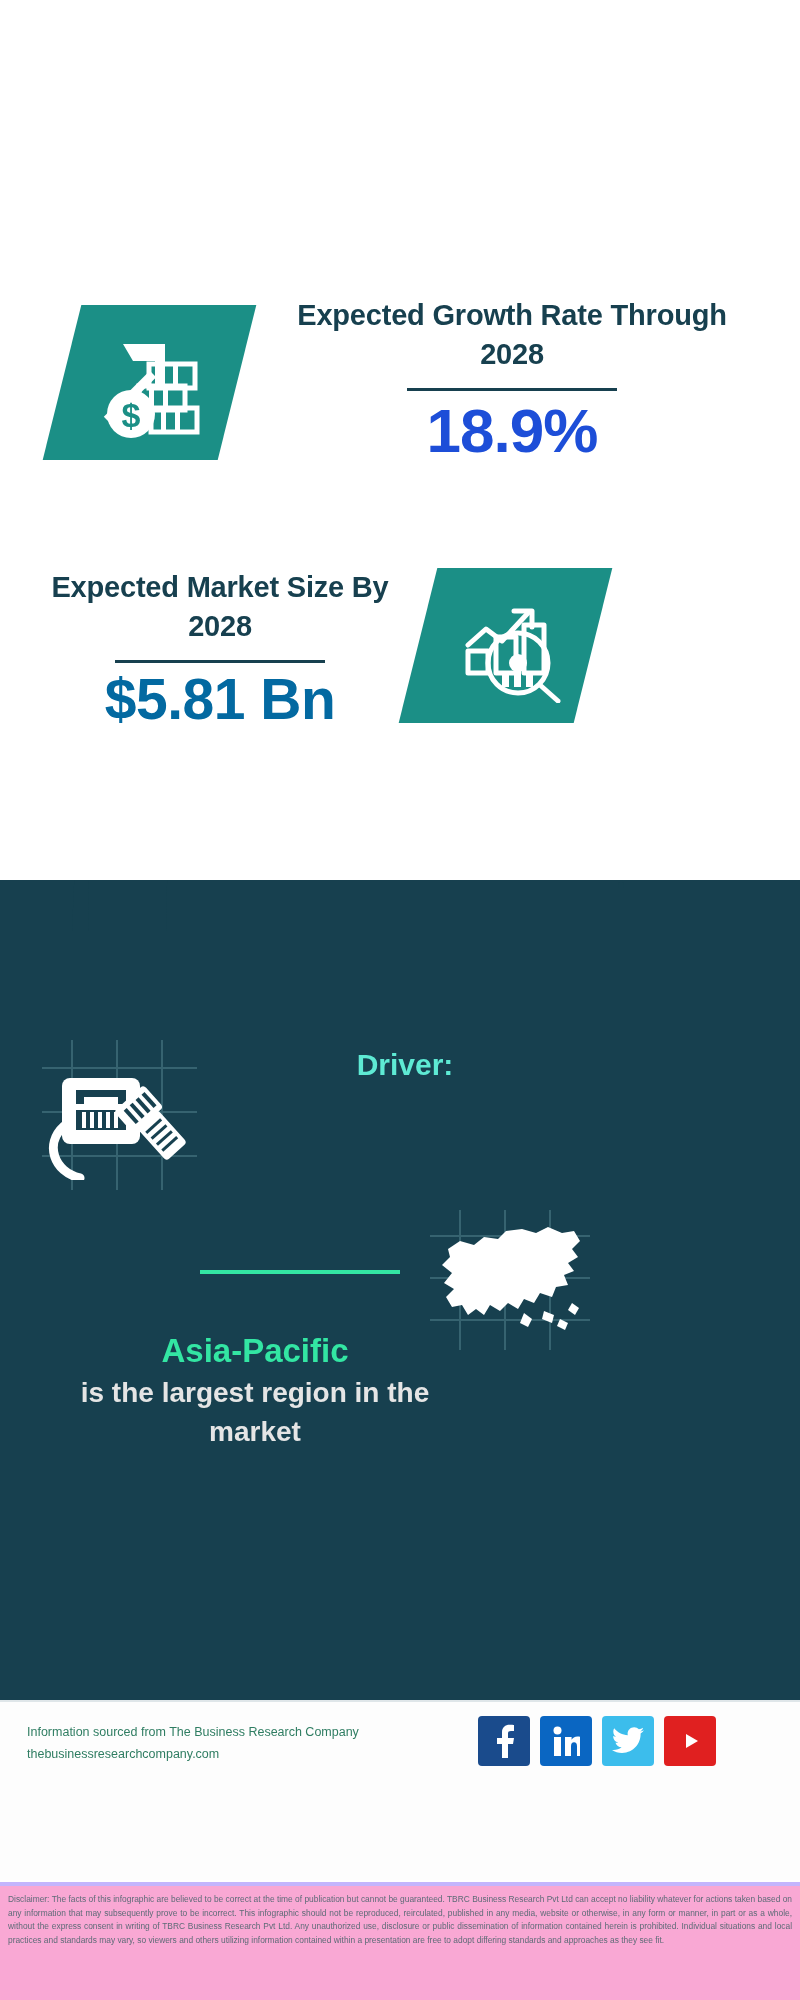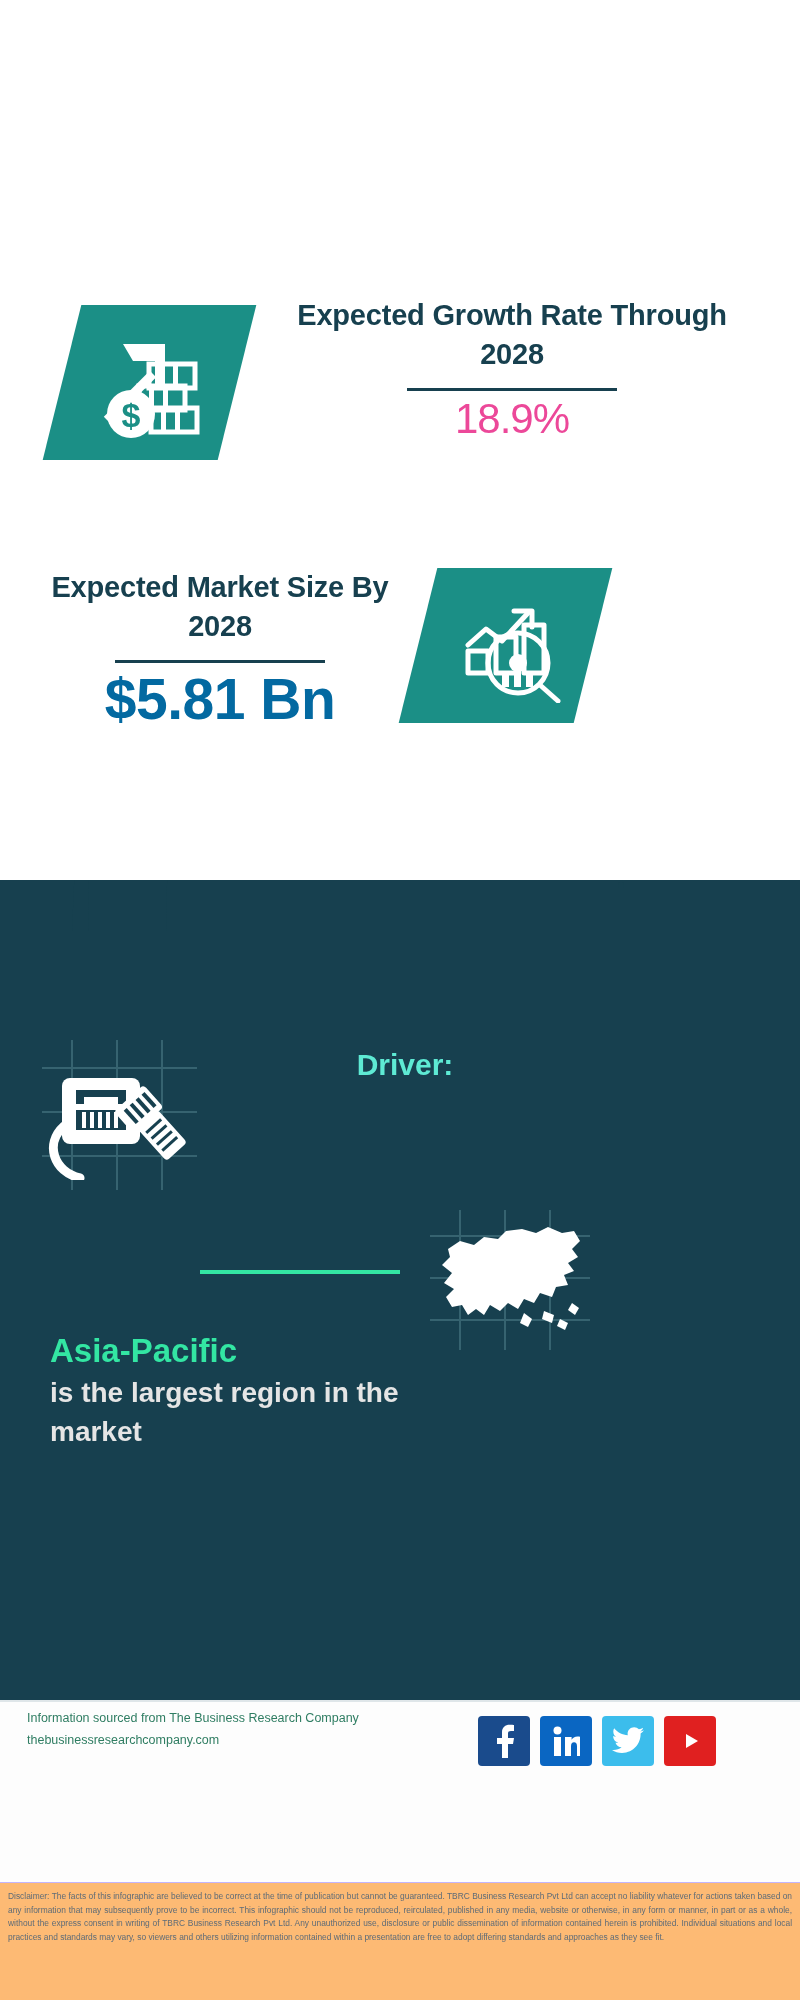--- a/index.html
+++ b/index.html
@@ -33,21 +33,21 @@
   .icon-money {
     position:absolute; left:70px; top:60px; width:165px; height:150px;
     display:flex; align-items:center; justify-content:center;
   }
   .s1-text { position:absolute; left:272px; top:48px; width:480px; text-align:center; }
   .s1-title {
     color:#17404f; font-size:29px; font-weight:bold; line-height:1.35;
     letter-spacing:-0.2px;
   }
   .rule-dark { width:210px; height:3px; background:#17404f; margin:14px auto 4px; }
-  .s1-value { color:#ec4899; font-size:42px; font-weight:normal; line-height:1.15; letter-spacing:-1px; }
+  .s1-value { color:#1d4ed8; font-size:62px; font-weight:bold; line-height:1.15; letter-spacing:-1px; }
 
   
   .sec2 { position:absolute; left:0; top:548px; width:680px; height:232px; background:#fff; }
   .s2-text { position:absolute; left:40px; top:20px; width:360px; text-align:center; }
   .s2-title { color:#17404f; font-size:29px; font-weight:bold; line-height:1.35; letter-spacing:-0.2px; }
   .s2-value { color:#0369a1; font-size:57px; font-weight:bold; line-height:1.15; letter-spacing:-0.5px; }
   .para-right {
     position:absolute; left:418px; top:20px; width:175px; height:155px;
     background:#1b8f86; transform:skewX(-14deg);
   }
@@ -73,38 +73,38 @@
   }
   .icon-ethernet { position:absolute; left:42px; top:180px; width:150px; height:120px; }
   .map-asia { position:absolute; left:428px; top:335px; width:165px; height:130px; }
 
   .driver-block { position:absolute; left:190px; top:165px; width:430px; text-align:center; }
   .driver-label { color:#5eead4; font-size:30px; font-weight:bold; line-height:1.3; }
   .driver-text { color:#ffffff; font-size:23px; font-weight:bold; line-height:1.45; margin-top:6px; letter-spacing:-0.2px; }
 
   .rule-mint { position:absolute; left:200px; top:390px; width:200px; height:4px; background:#33e6a3; }
 
-  .region-block { position:absolute; left:50px; top:450px; width:410px; }
+  .region-block { position:absolute; left:50px; top:450px; width:410px; text-align:center; }
   .region-name { color:#33e6a3; font-size:33px; font-weight:bold; line-height:1.3; }
   .region-sub { color:#e5e5e5; font-size:28px; font-weight:bold; line-height:1.4; }
 
   
   .footer {
     position:absolute; left:0; top:1700px; width:800px; height:180px;
     background:#fdfdfd; border-top:2px solid #dfe6e9;
   }
-  .src-text { position:absolute; left:27px; top:6px; width:360px; }
+  .src-text { position:absolute; left:27px; top:20px; width:360px; }
   .src-line { color:#2f7d62; font-size:12.5px; line-height:1.75; }
   .social-row { position:absolute; left:478px; top:14px; display:flex; gap:10px; }
   .sicon { width:52px; height:50px; border-radius:4px; display:flex; align-items:center; justify-content:center; }
   .sicon svg { display:block; }
 
   .disclaimer {
     position:absolute; left:0; top:1882px; width:800px; height:118px;
-    background:#fdba74; border-top:1px solid #c4b5fd;
+    background:#f9a8d4; border-top:4px solid #c4b5fd;
     padding:7px 8px 0 8px;
   }
   .disclaimer p {
     color:#5d6b77; font-size:8.4px; line-height:1.62; text-align:justify;
     font-family:"Liberation Sans", sans-serif;
   }
 </style>
 </head>
 <body>
 

